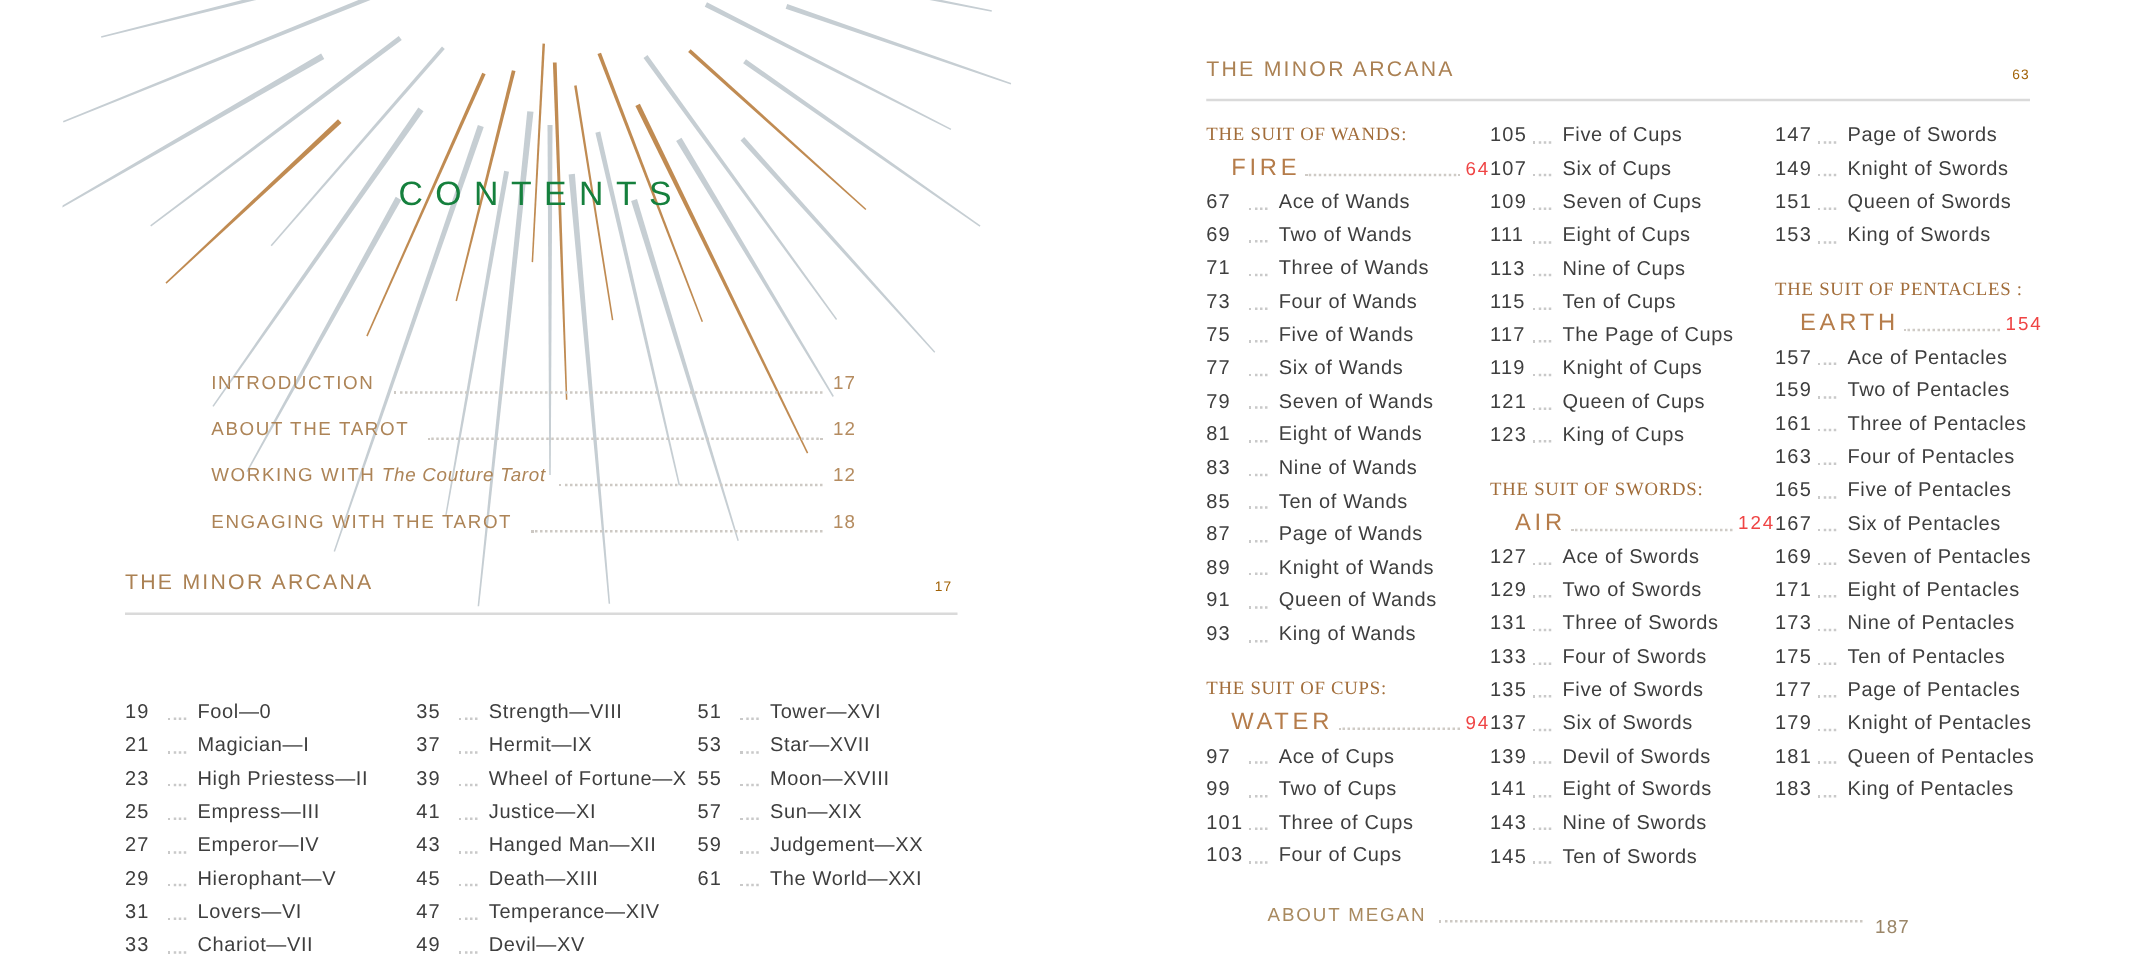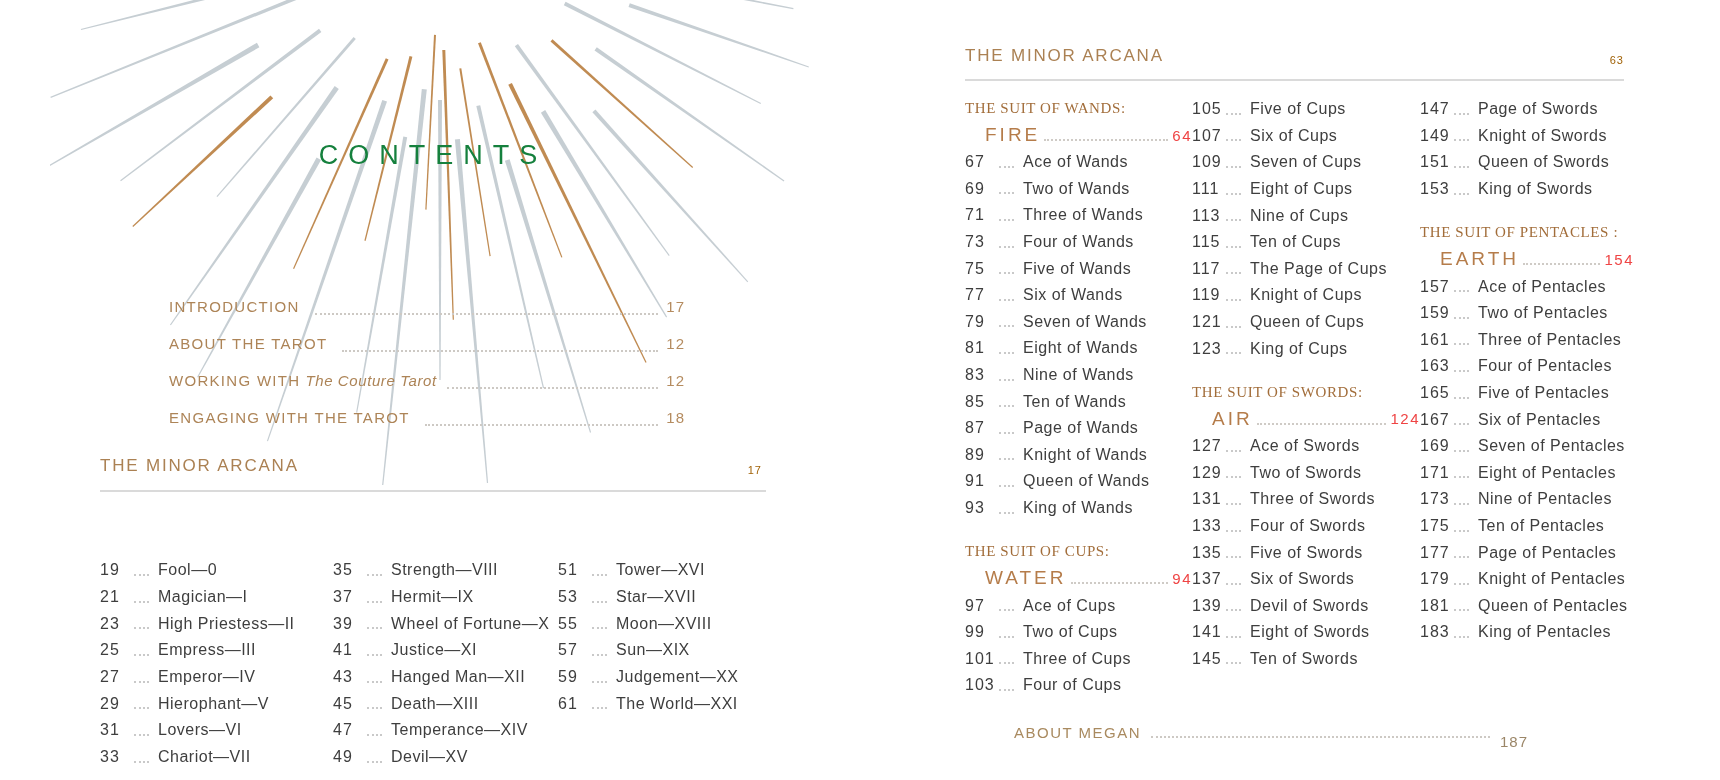--- a/index.html
+++ b/index.html
@@ -473,20 +473,25 @@
           <span class="entry-num">139</span>
           <span class="entry-dots"></span>
           <span class="entry-name">Devil of Swords</span>
         </div>
         <div class="entry-row">
           <span class="entry-num">141</span>
           <span class="entry-dots"></span>
           <span class="entry-name">Eight of Swords</span>
         </div>
         <div class="entry-row">
+          <span class="entry-num">143</span>
+          <span class="entry-dots"></span>
+          <span class="entry-name">Nine of Swords</span>
+        </div>
+        <div class="entry-row">
           <span class="entry-num">145</span>
           <span class="entry-dots"></span>
           <span class="entry-name">Ten of Swords</span>
         </div>
       </div>
       <div class="col">
         <div class="entry-row">
           <span class="entry-num">147</span>
           <span class="entry-dots"></span>
           <span class="entry-name">Page of Swords</span>

